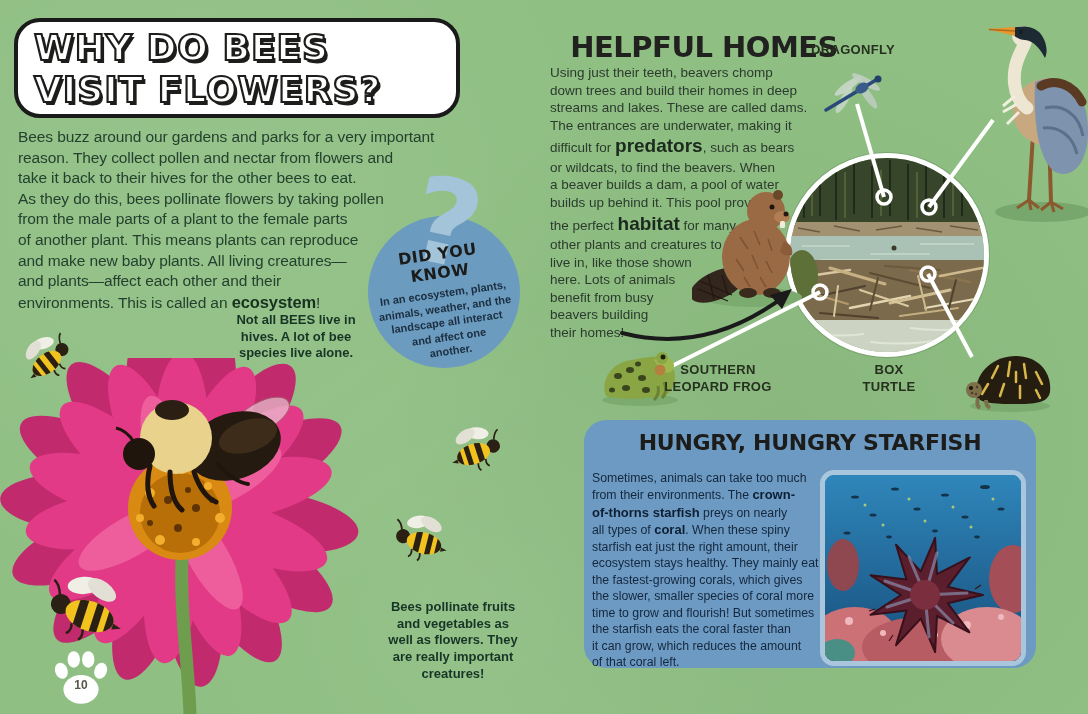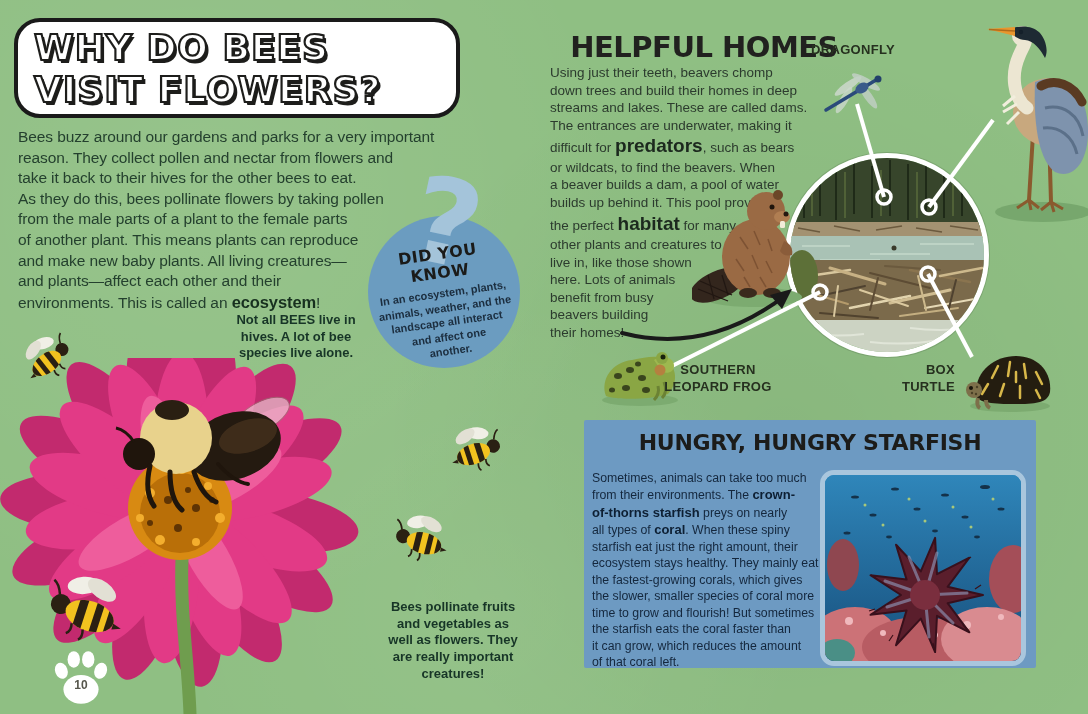--- a/index.html
+++ b/index.html
@@ -22,21 +22,21 @@
   .dyk-q{position:absolute;left:44px;top:-62px;font-family:"DejaVu Sans",sans-serif;font-weight:800;font-size:118px;color:#a4c4da;transform:rotate(12deg);z-index:0;}
   .dyk-inner{position:absolute;left:8px;top:28px;width:136px;transform:rotate(-8deg);z-index:1;text-align:center;}
   .dyk-head{font-family:"DejaVu Sans",sans-serif;font-weight:800;font-size:16px;color:#1b1b19;letter-spacing:.5px;}
   .dyk-body{margin-top:4px;font-size:11px;line-height:1.32;color:#1c2e3f;font-weight:bold;white-space:pre-line;}
   .marker{font-family:"DejaVu Sans",sans-serif;font-weight:800;color:#21211f;}
   .hh-title{left:552px;top:30px;width:286px;text-align:right;font-size:29px;letter-spacing:-.5px;z-index:2;}
   .hh-body{left:550px;top:64px;width:290px;text-align:left;font-size:13.5px;line-height:1.3;color:#2c3b2e;z-index:2;}
   .hh-body b{font-size:19px;color:#1c291e;}
   .lbl{font-weight:bold;font-size:13px;line-height:1.3;color:#26301f;text-align:center;white-space:pre-line;letter-spacing:.3px;z-index:4;}
   .photo-circle{left:785px;top:153px;width:194px;height:194px;border-radius:50%;border:5px solid #fff;overflow:hidden;z-index:2;box-shadow:0 0 0 1px rgba(0,0,0,.12);}
-  .sf-box{left:584px;top:420px;width:452px;height:248px;background:#6d9ac2;border-radius:2px;z-index:2;}
+  .sf-box{left:584px;top:420px;width:452px;height:248px;background:#6d9ac2;border-radius:22px;z-index:2;}
   .sf-title{position:absolute;left:0;top:10px;width:100%;text-align:center;font-size:22px;letter-spacing:-.3px;color:#1c1c1a;}
   .sf-body{position:absolute;left:8px;top:50px;width:230px;text-align:left;font-size:12.3px;line-height:1.34;color:#14273d;}
   .sf-body b{font-size:13px;color:#0d1f33;}
   .sf-photo{position:absolute;left:236px;top:50px;width:196px;height:186px;border:5px solid #a9c6dd;border-radius:14px;overflow:hidden;background:#2a7fb5;}
   .paw{z-index:5;}
   .paw-num{position:absolute;left:0;top:30px;width:100%;text-align:center;font-weight:bold;font-size:12px;color:#56564c;}
   svg{display:block;}
 </style>
 </head>
 <body>
@@ -391,21 +391,21 @@
       <ellipse cx="28" cy="42" rx="4" ry="3"></ellipse>
         <ellipse cx="48" cy="44" rx="4" ry="3"></ellipse>
         <ellipse cx="14" cy="44" rx="3" ry="2.5"></ellipse>
       <ellipse cx="40" cy="18" rx="3" ry="2.5"></ellipse>
     </g>
     <path d="M66 36 q4 10 -2 16 M60 40 q2 8 -4 14" stroke="#6b8234" stroke-width="3" fill="none"></path>
   </svg>
 
   <div class="abs lbl" style="left:662px;top:362px;width:112px;">SOUTHERN
 LEOPARD FROG</div>
-  <div class="abs lbl" style="left:885px;top:362px;width:70px;text-align:right;">BOX
+  <div class="abs lbl" style="left:854px;top:362px;width:70px;">BOX
 TURTLE</div>
 
   <svg class="abs" style="left:958px;top:348px;z-index:3;" width="98" height="64" viewBox="0 0 98 64">
     <ellipse cx="52" cy="58" rx="40" ry="6" fill="#7cab70"></ellipse>
     <path d="M18 48 C16 24 36 8 58 8 C80 8 94 24 92 44 C90 54 80 56 60 56 C40 56 22 56 18 48 Z" fill="#241d10"></path>
     <g stroke="#d8b84a" stroke-width="2.5" stroke-linecap="round">
       <line x1="40" y1="18" x2="34" y2="30"></line>
         <line x1="52" y1="14" x2="50" y2="28"></line>
         <line x1="66" y1="16" x2="68" y2="30"></line>
       <line x1="78" y1="24" x2="84" y2="36"></line>

